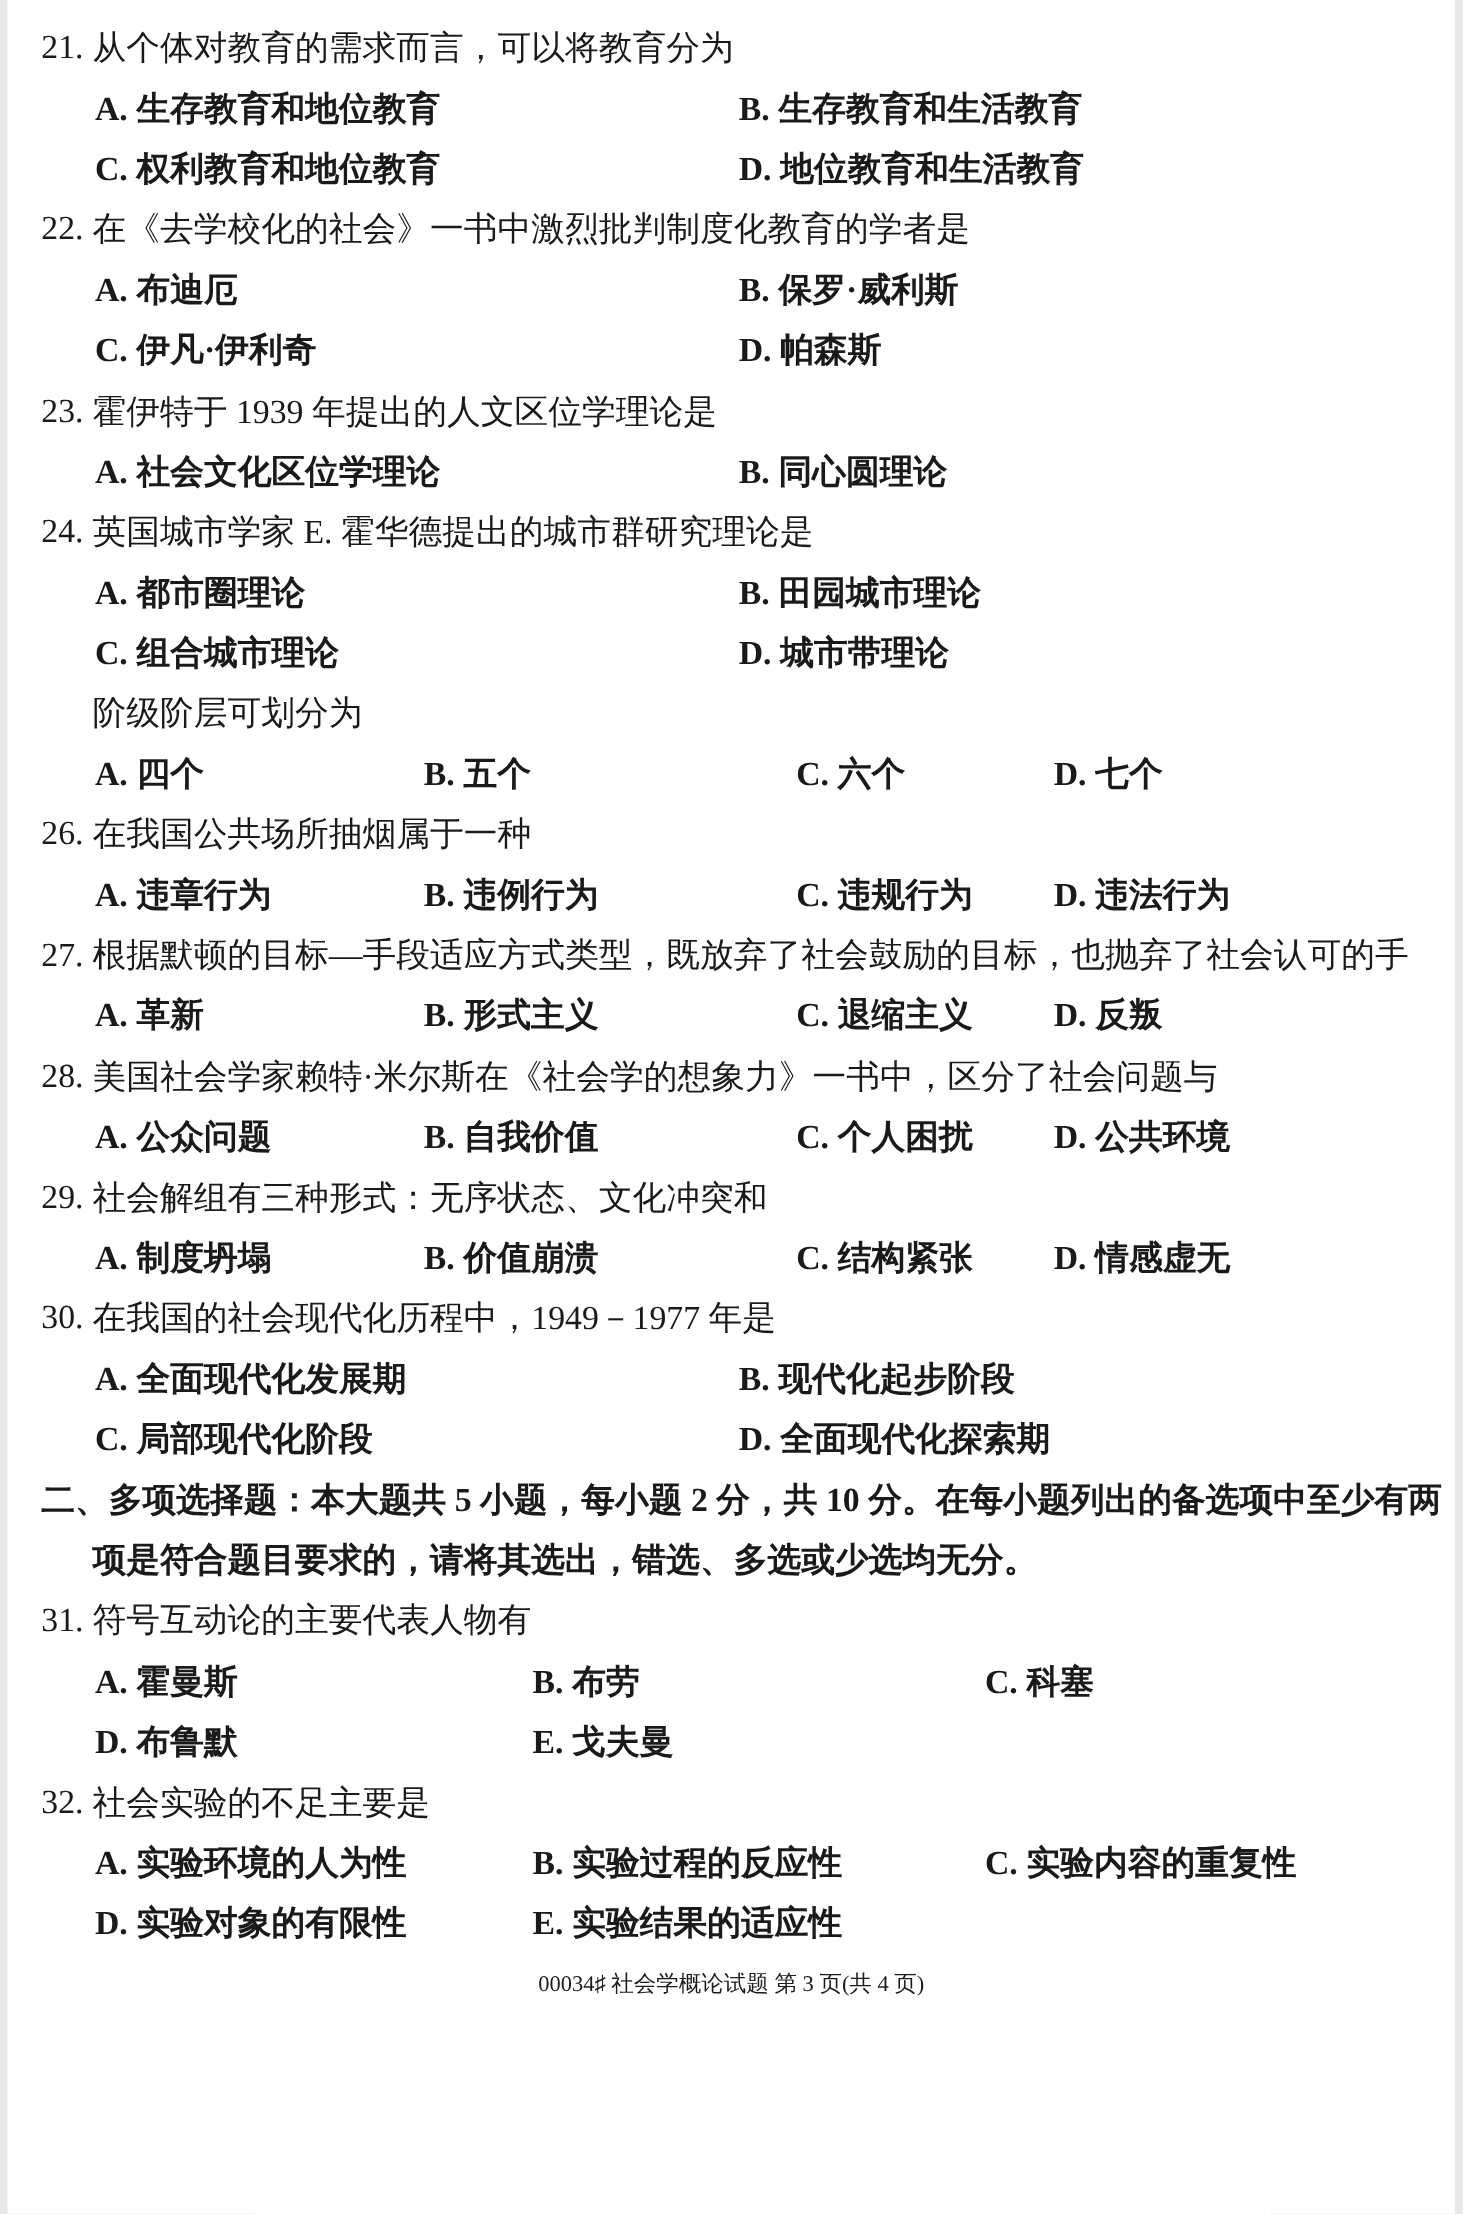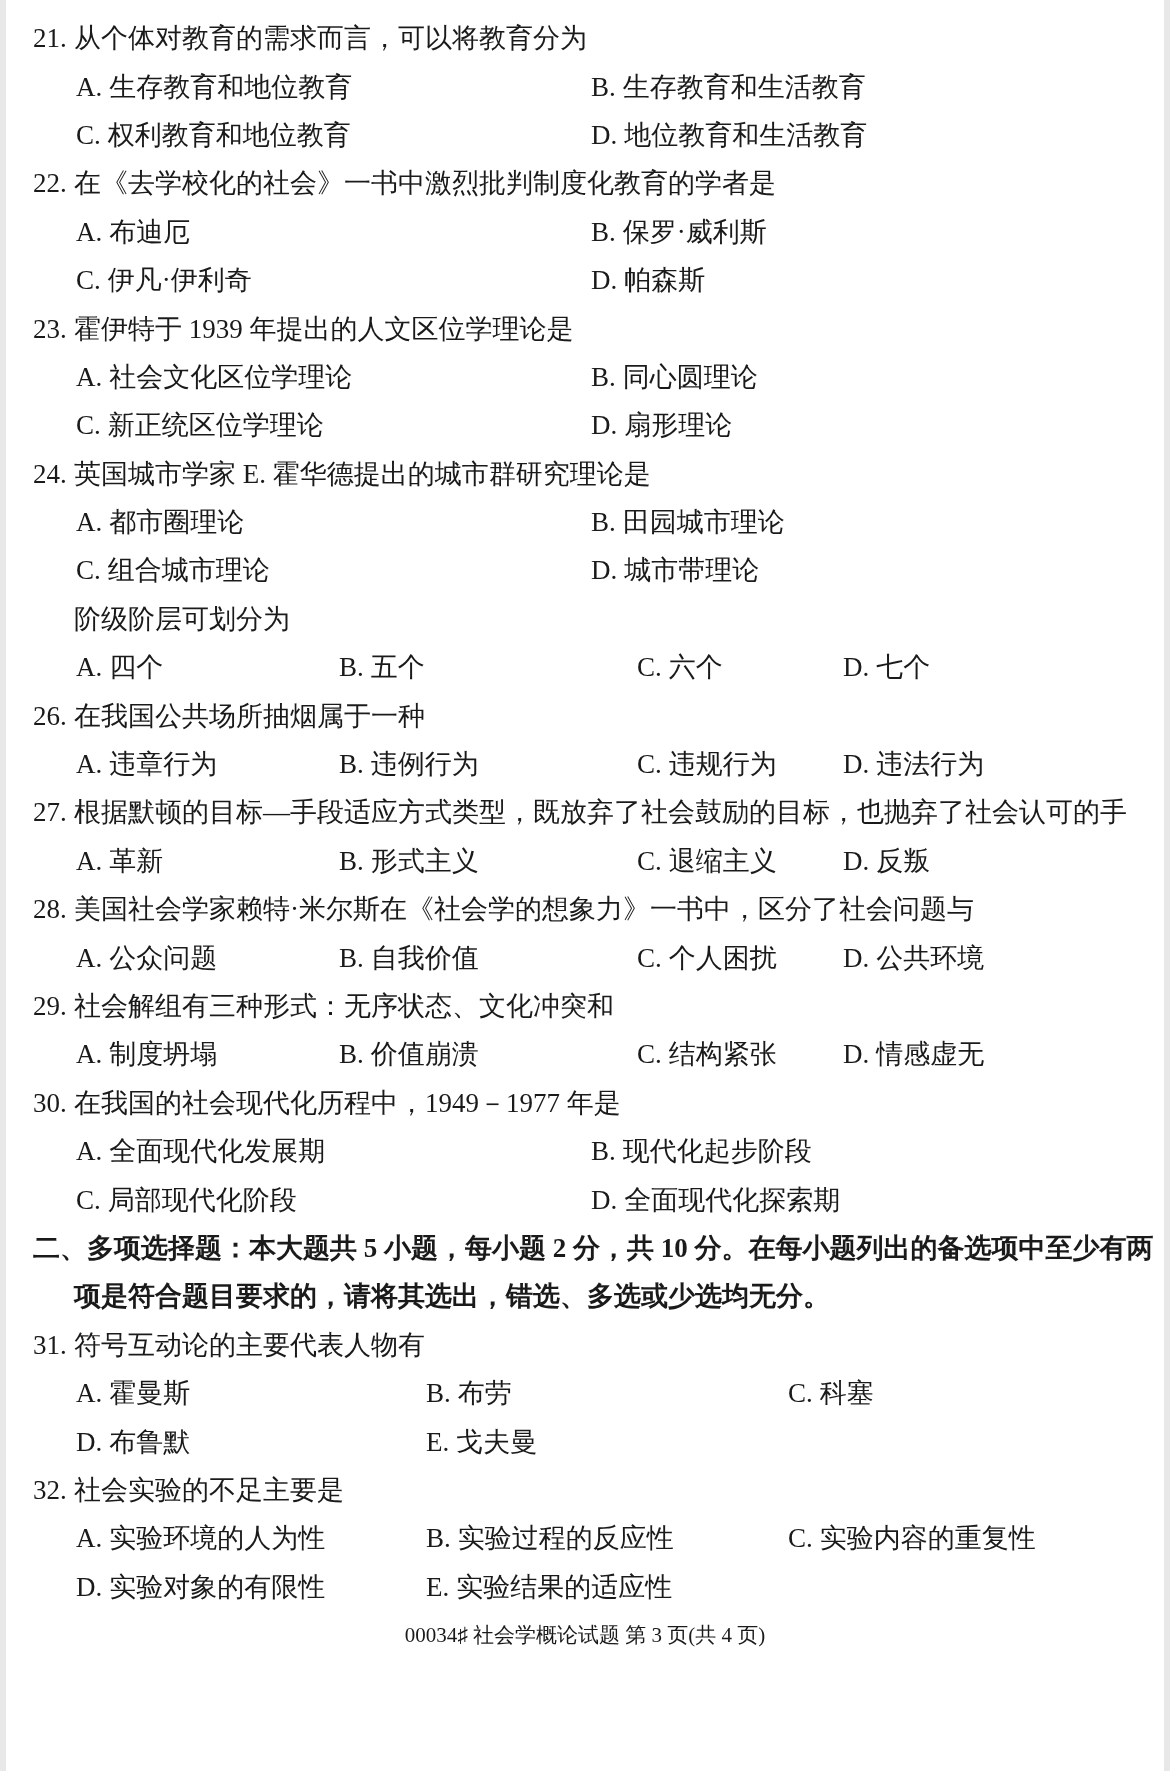--- a/index.html
+++ b/index.html
@@ -13,31 +13,31 @@
     font-size:27px;
     margin:0 auto;
     padding-top:14px;
     box-sizing:border-box;
     overflow:hidden;
   }
   .line{position:relative;height:48.4px;white-space:nowrap;}
   .qnum{position:absolute;left:27px;top:50%;transform:translateY(-50%);}
   .qtext{position:absolute;left:68px;top:50%;transform:translateY(-50%);}
   .secnum{position:absolute;left:27px;top:50%;transform:translateY(-50%);}
-  .opt{position:absolute;top:50%;transform:translateY(-50%);}
+  .opt{position:absolute;top:50%;transform:translateY(-50%);font-weight:bold;}
   .otxt{margin-left:7px;}
   .cA{left:70px;}
   .cB2{left:585px;}
   .cB4{left:333px;}
   .cC4{left:583px;margin-left:48px;}
   .cD4{left:837px;}
   .cB3{left:420px;}
   .cC3{left:782px;}
   .bold{font-weight:700;}
-  .footer-line{display:flex;align-items:center;justify-content:center;font-size:21px;}
+  .footer-line{display:flex;align-items:center;justify-content:center;font-size:18px;}
 </style>
 </head>
 <body>
 
 <div class="page">
 
   <div class="line">
     <span class="qnum">21.</span>
     <span class="qtext">从个体对教育的需求而言，可以将教育分为</span>
   </div>
@@ -63,24 +63,20 @@
     <span class="opt cB2"><span>D.</span><span class="otxt">帕森斯</span></span>
   </div>
 
   <div class="line">
     <span class="qnum">23.</span>
     <span class="qtext">霍伊特于 1939 年提出的人文区位学理论是</span>
   </div>
   <div class="line">
     <span class="opt cA"><span>A.</span><span class="otxt">社会文化区位学理论</span></span>
     <span class="opt cB2"><span>B.</span><span class="otxt">同心圆理论</span></span>
-  </div>
-  <div class="line">
-    <span class="opt cA"><span>C.</span><span class="otxt">新正统区位学理论</span></span>
-    <span class="opt cB2"><span>D.</span><span class="otxt">扇形理论</span></span>
   </div>
 
   <div class="line">
     <span class="qnum">24.</span>
     <span class="qtext">英国城市学家 E. 霍华德提出的城市群研究理论是</span>
   </div>
   <div class="line">
     <span class="opt cA"><span>A.</span><span class="otxt">都市圈理论</span></span>
     <span class="opt cB2"><span>B.</span><span class="otxt">田园城市理论</span></span>
   </div>

